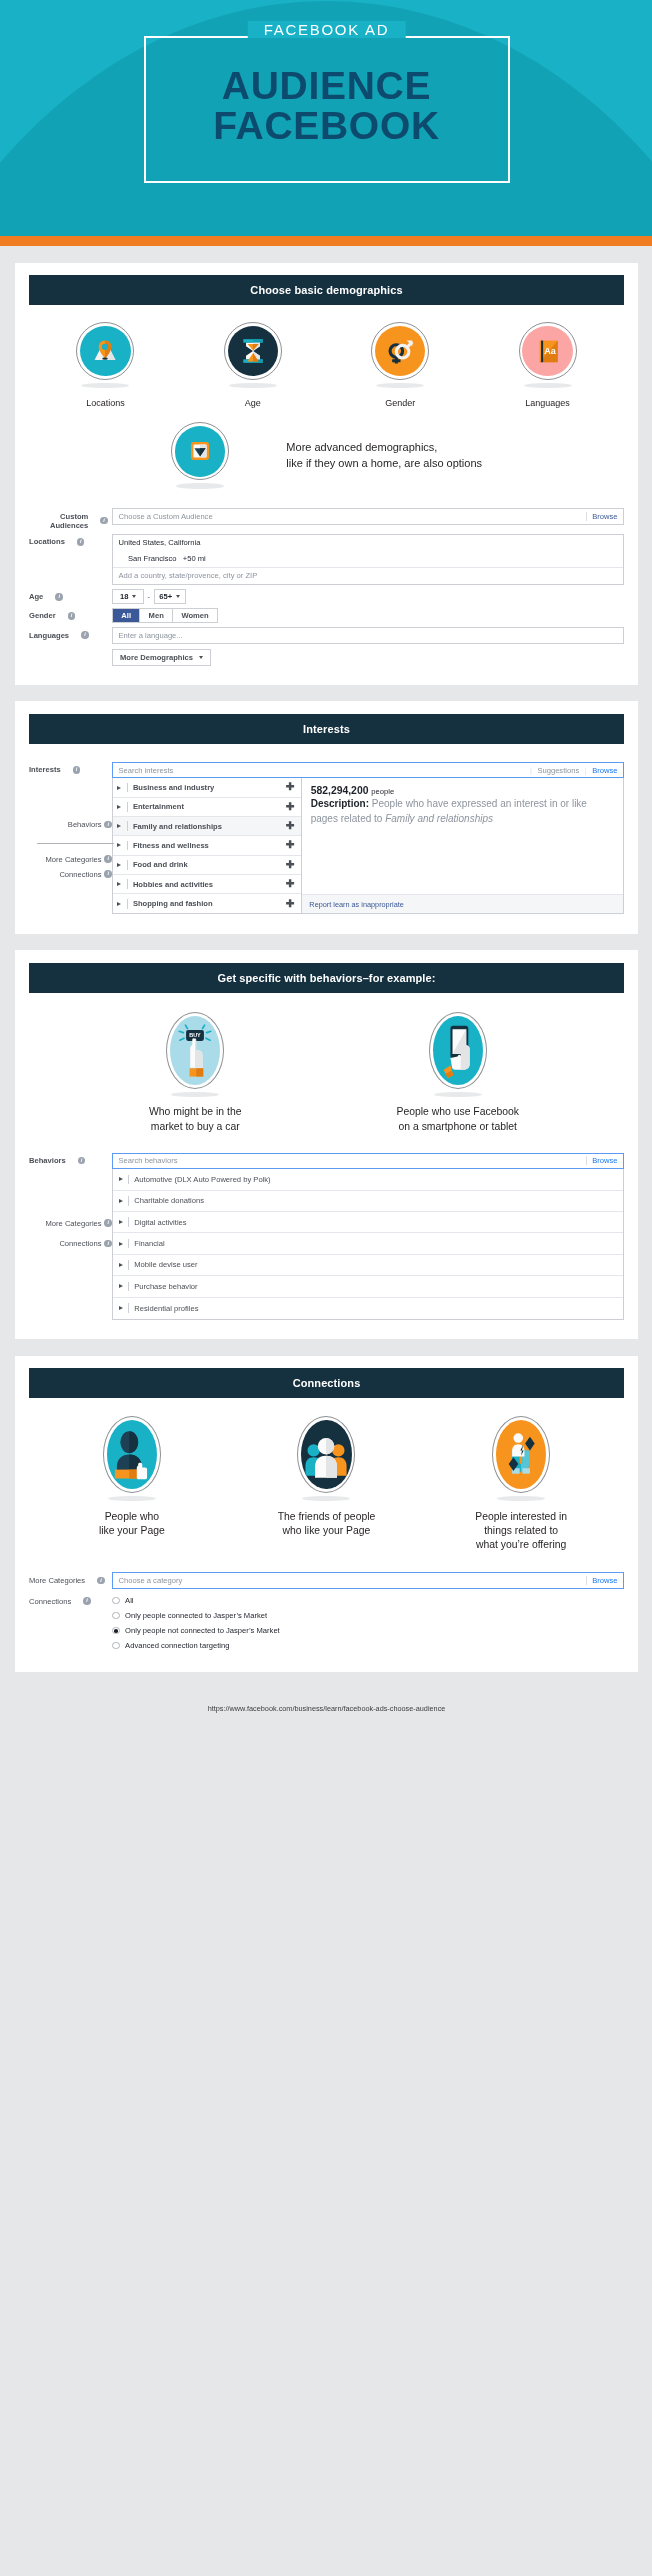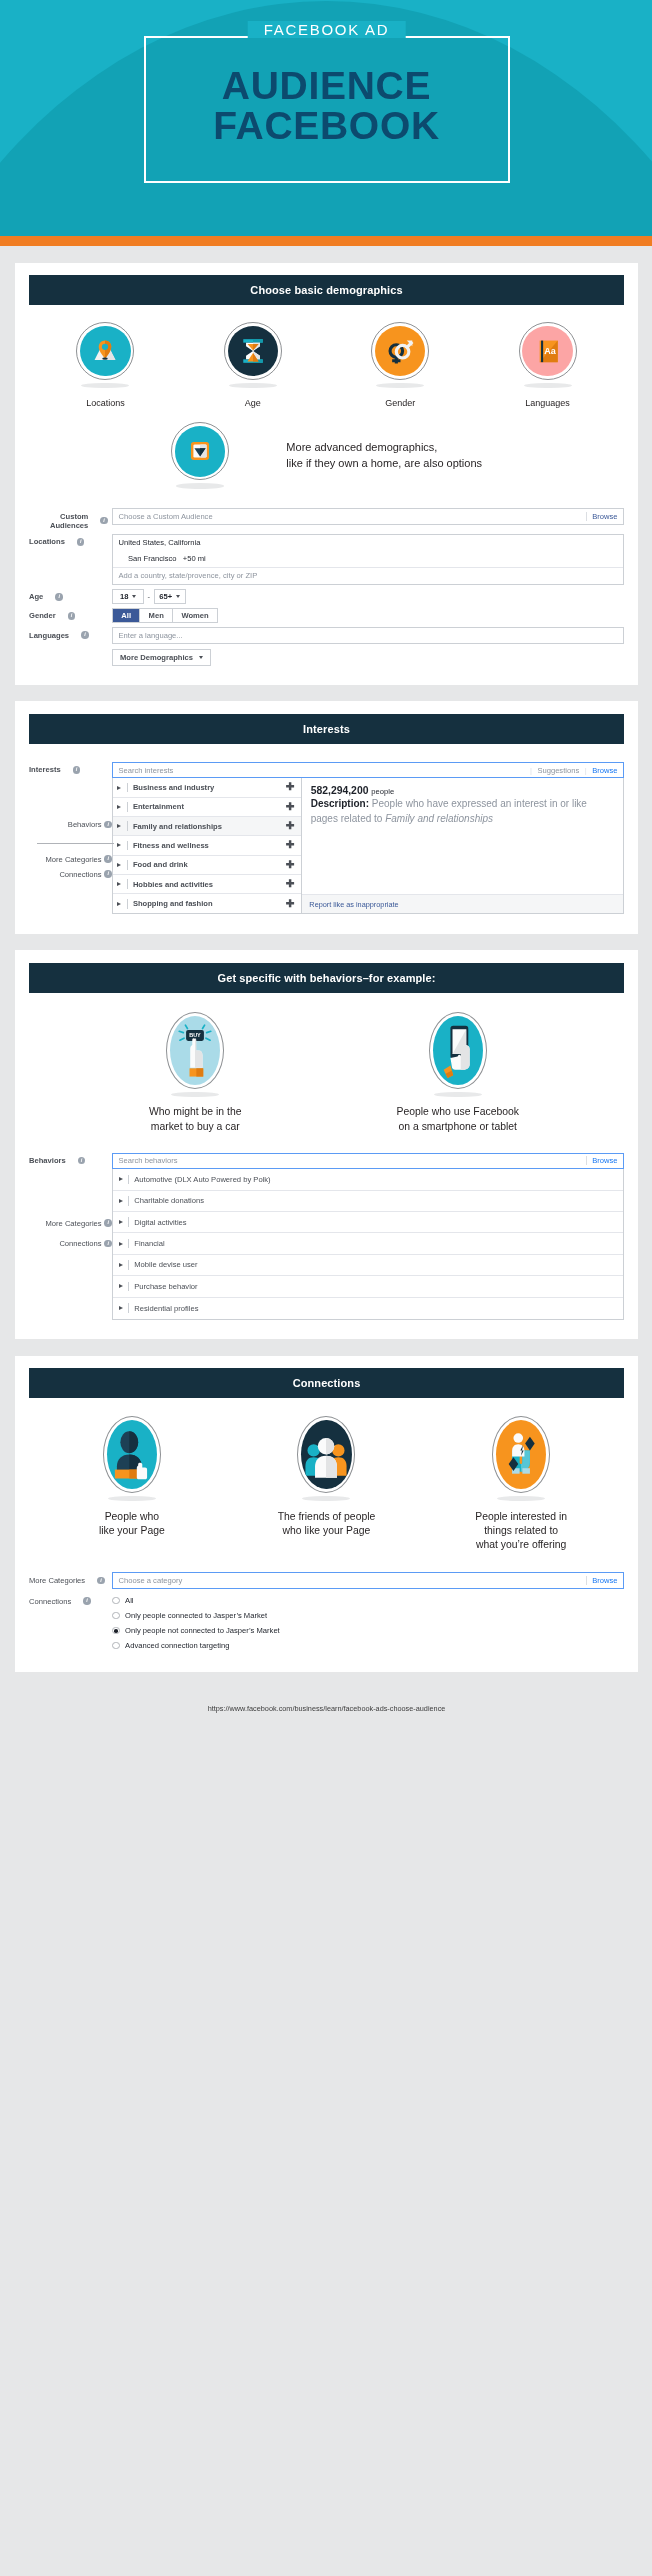--- a/index.html
+++ b/index.html
@@ -603,21 +603,21 @@
 
             <div class="dd-panel">
               <div class="dd-count">
                 <span>582,294,200</span>
                 <span class="unit">people</span>
               </div>
               <div class="dd-desc">
                 <b>Description:</b>
                 <span>People who have expressed an interest in or like pages related to </span><i>Family and relationships</i>
               </div>
-              <div class="dd-report">Report like as inappropriate</div>
+              <div class="dd-report">Report learn as inappropriate</div>
             </div>
           </div>
         </div>
       </div>
 
       <div style="position:relative;margin-top:-104px;height:104px;pointer-events:none">
         <div style="position:absolute;top:5.5px;left:0;width:83px;display:flex;align-items:center;justify-content:flex-end;gap:2.8px">
           <span>Behaviors</span>
           <span class="info-icon">i</span>
         </div>

